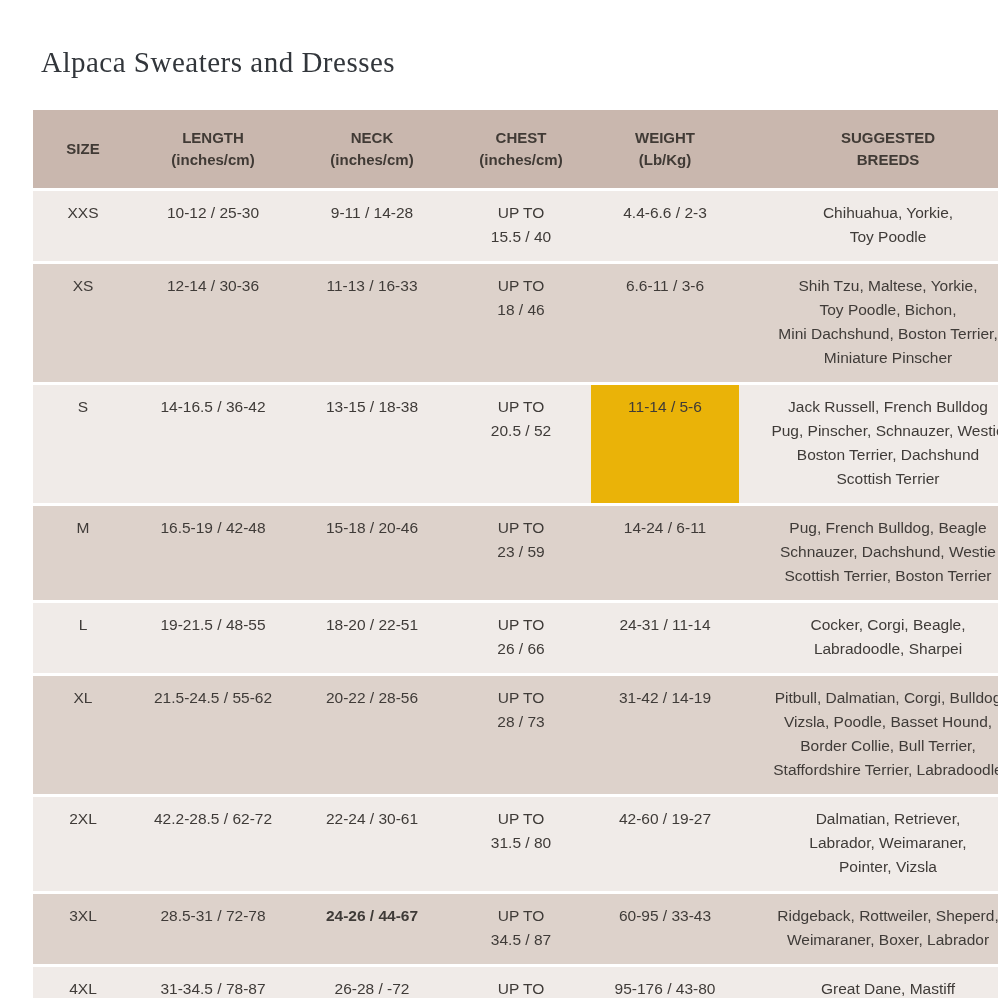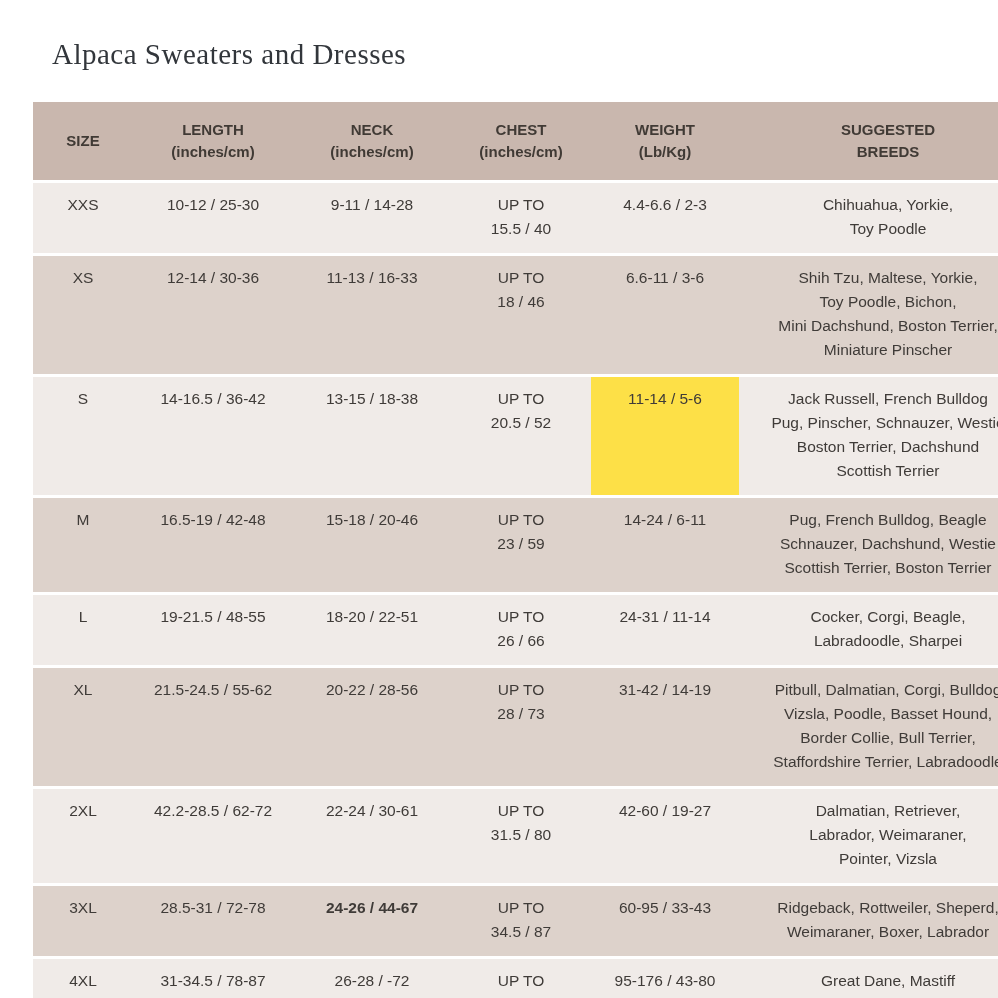--- a/index.html
+++ b/index.html
@@ -10,22 +10,22 @@
     height: 998px;
     overflow: hidden;
     font-family: "Liberation Sans", sans-serif;
   }
   .page-title {
     font-family: "Liberation Serif", "DejaVu Serif", serif;
     font-weight: 400;
     font-size: 29px;
     color: #32363b;
     letter-spacing: 0.5px;
-    margin: 0;
-    padding: 38px 0 0 52px;
+    margin: 8px;
+    padding: 38px 0 0 33px;
   }
   .size-table-wrap {
     margin: 28px 33px 0 33px;
   }
   table.size-table {
     width: 932px;
     table-layout: fixed;
     border-collapse: separate;
     border-spacing: 0 3px;
   }
@@ -102,21 +102,21 @@
 Toy Poodle, Bichon,
 Mini Dachshund, Boston Terrier,
 Miniature Pinscher</td>
         </tr>
         <tr class="light">
           <td class="col-size" style="background: rgb(240, 235, 232); color: rgb(63, 59, 56);">S</td>
           <td class="col-length" style="background: rgb(240, 235, 232); color: rgb(63, 59, 56);">14-16.5 / 36-42</td>
           <td class="col-neck" style="background: rgb(240, 235, 232); color: rgb(63, 59, 56);">13-15 / 18-38</td>
           <td class="col-chest" style="background: rgb(240, 235, 232); color: rgb(63, 59, 56);">UP TO
 20.5 / 52</td>
-          <td class="col-weight" style="background: #fde047; color: rgb(63, 59, 56);">11-14 / 5-6</td>
+          <td class="col-weight" style="background: #eab308; color: rgb(63, 59, 56);">11-14 / 5-6</td>
           <td class="col-breeds" style="background: rgb(240, 235, 232); color: rgb(63, 59, 56);">Jack Russell, French Bulldog
 Pug, Pinscher, Schnauzer, Westie
 Boston Terrier, Dachshund
 Scottish Terrier</td>
         </tr>
         <tr class="dark">
           <td class="col-size" style="background: rgb(221, 210, 203); color: rgb(63, 59, 56);">M</td>
           <td class="col-length" style="background: rgb(221, 210, 203); color: rgb(63, 59, 56);">16.5-19 / 42-48</td>
           <td class="col-neck" style="background: rgb(221, 210, 203); color: rgb(63, 59, 56);">15-18 / 20-46</td>
           <td class="col-chest" style="background: rgb(221, 210, 203); color: rgb(63, 59, 56);">UP TO

